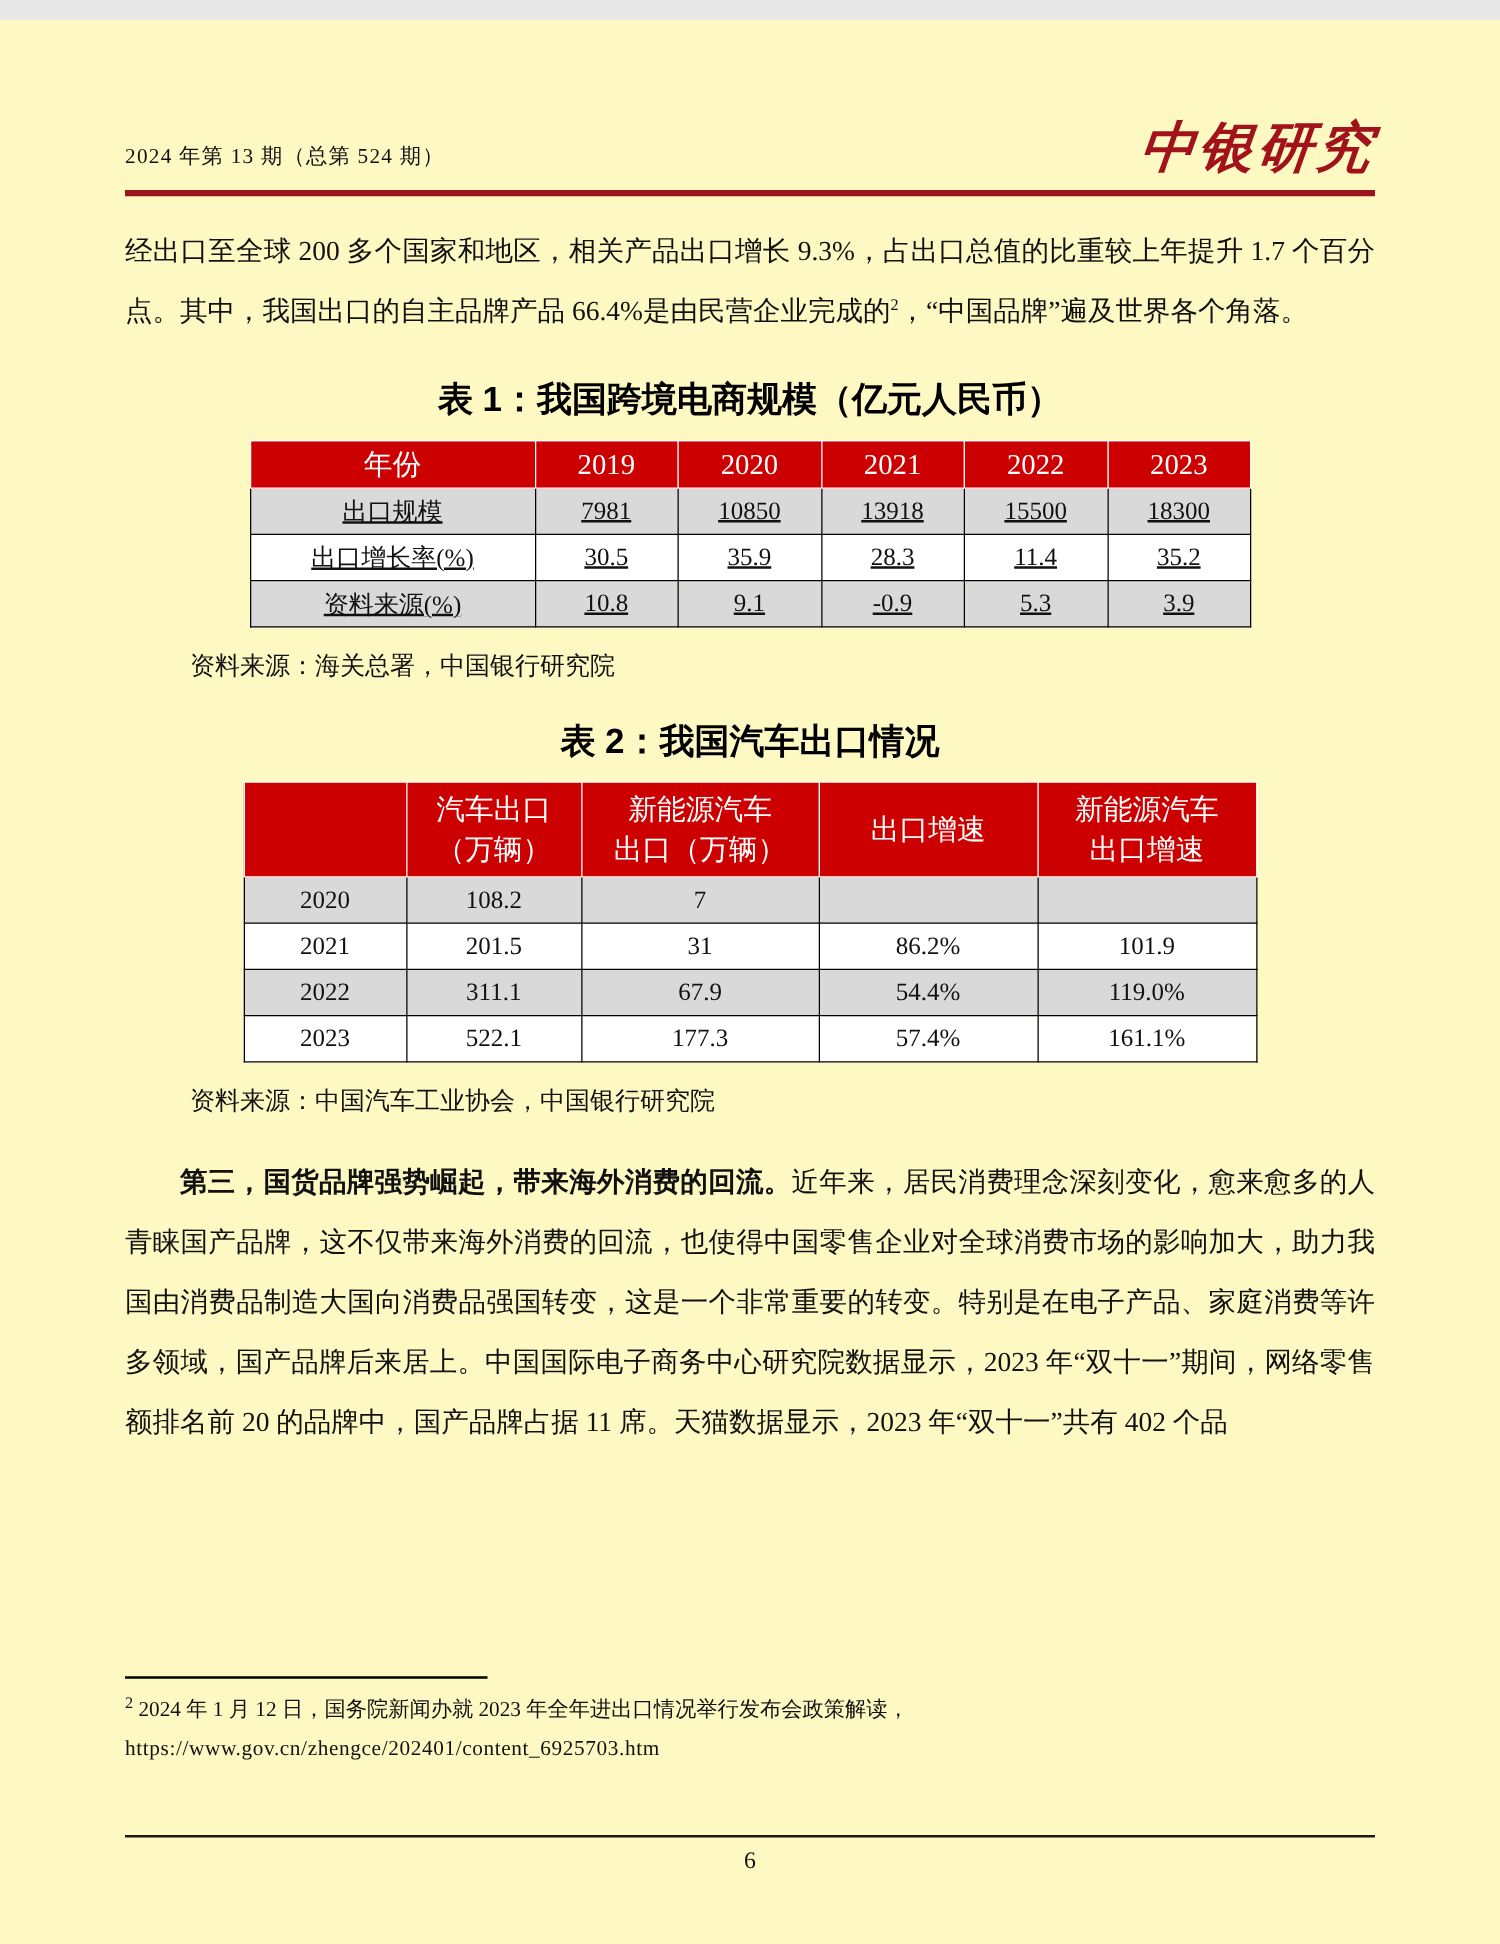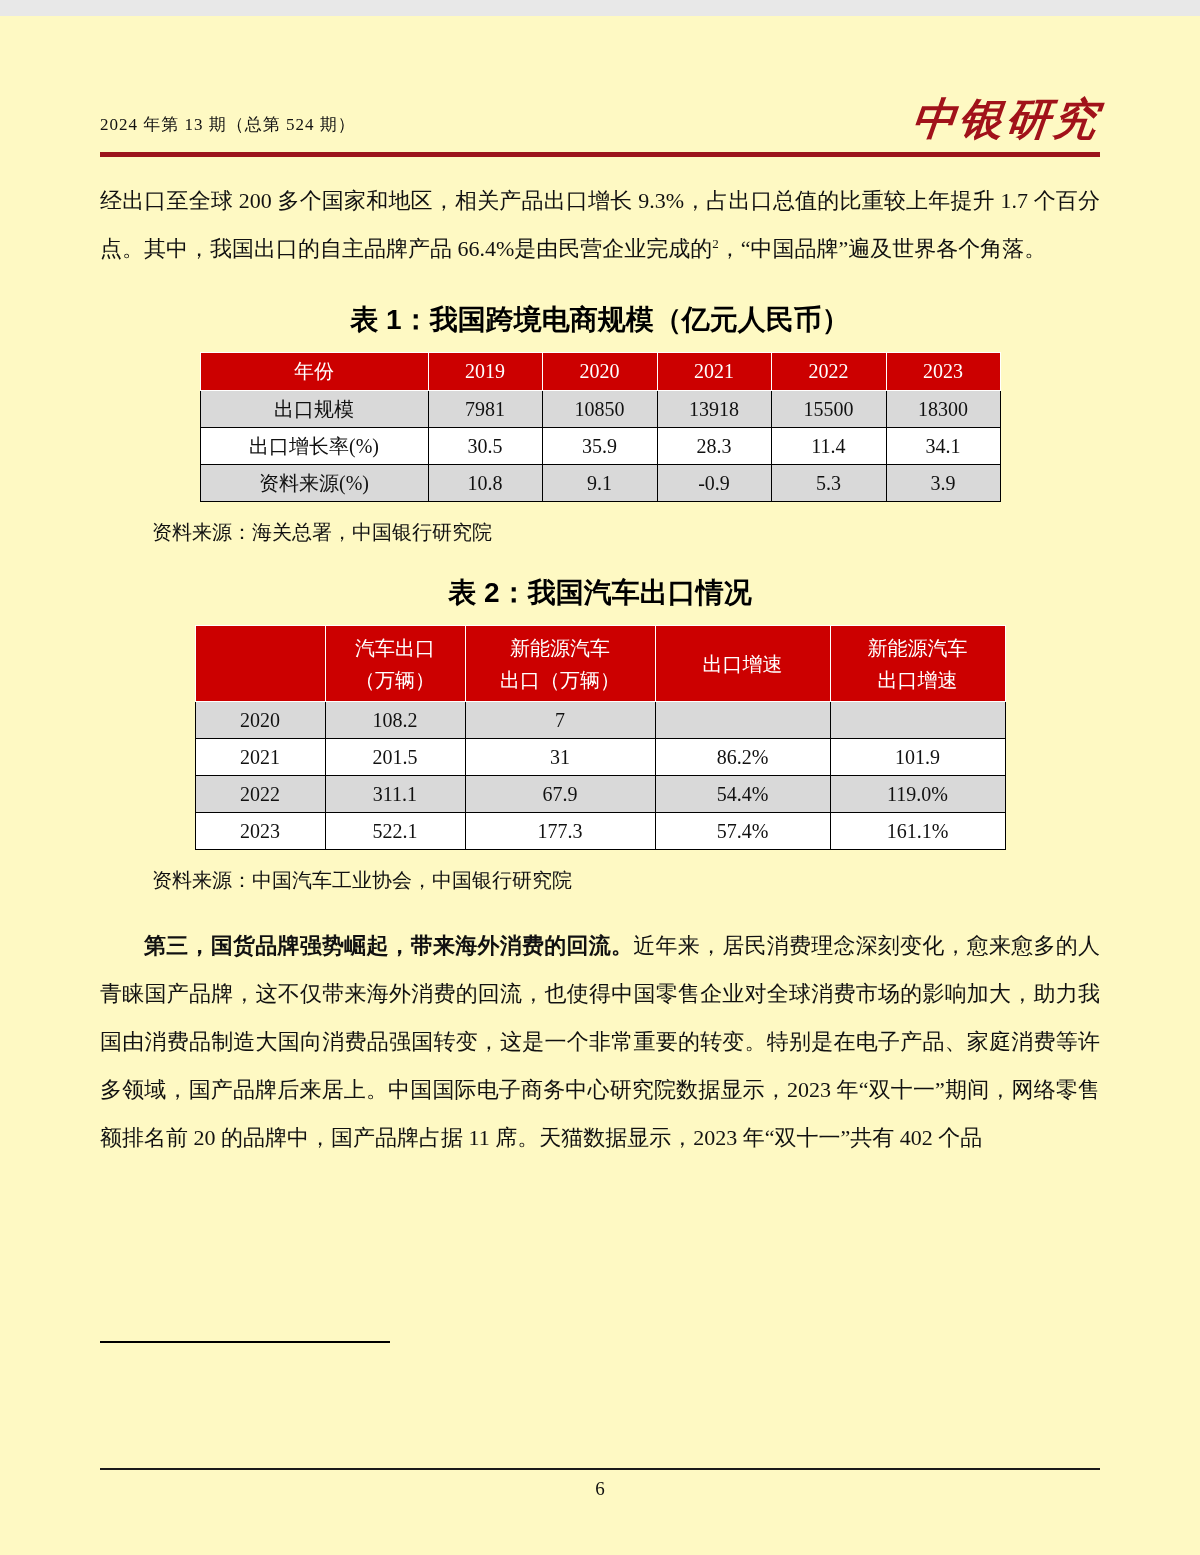--- a/index.html
+++ b/index.html
@@ -45,34 +45,34 @@
     font-family: "Liberation Sans", "DejaVu Sans", sans-serif;
     font-size: 28px; font-weight: bold;
     text-align: center; margin-top: 28px;
     color: #000;
   }
 
   
   table.data-table { border-collapse: collapse; margin: 13px auto 0; table-layout: fixed; }
   .data-table th {
     background: #cc0000; color: #ffffff;
-    font-weight: normal; font-size: 20px;
+    font-weight: normal; font-size: 23px;
     border: 1px solid #ffffff;
     text-align: center; vertical-align: middle;
   }
   .data-table td {
     border: 1px solid #000000;
     font-size: 20px; text-align: center; vertical-align: middle;
     background: #ffffff;
   }
   tr.row-shaded td { background: #d9d9d9; }
 
   .table1 { width: 800px; }
   .table1 th { height: 38px; }
-  .table1 td { height: 37px; }
+  .table1 td { height: 37px; text-decoration: underline; }
 
   .table2 { width: 810px; }
   .table2 th { height: 76px; white-space: pre-line; line-height: 32px; }
   .table2 td { height: 37px; }
 
   .source { font-size: 20px; margin-top: 17px; padding-left: 52px; }
 
   
   .footnote-block { position: absolute; left: 100px; right: 100px; top: 1325px; }
   .footnote-rule { width: 290px; height: 2px; background: #000; }
@@ -129,21 +129,21 @@
         <td>13918</td>
         <td>15500</td>
         <td>18300</td>
       </tr>
       <tr>
         <td>出口增长率(%)</td>
         <td>30.5</td>
         <td>35.9</td>
         <td>28.3</td>
         <td>11.4</td>
-        <td>34.1</td>
+        <td>35.2</td>
       </tr>
       <tr class="row-shaded">
         <td>资料来源(%)</td>
         <td>10.8</td>
         <td>9.1</td>
         <td>-0.9</td>
         <td>5.3</td>
         <td>3.9</td>
       </tr>
     </tbody>
@@ -204,18 +204,19 @@
       </tr>
     </tbody>
   </table>
 
   <p class="source">资料来源：中国汽车工业协会，中国银行研究院</p>
 
   <p class="body-text indent"><strong class="bold-lead">第三，国货品牌强势崛起，带来海外消费的回流。</strong><span>近年来，居民消费理念深刻变化，愈来愈多的人青睐国产品牌，这不仅带来海外消费的回流，也使得中国零售企业对全球消费市场的影响加大，助力我国由消费品制造大国向消费品强国转变，这是一个非常重要的转变。特别是在电子产品、家庭消费等许多领域，国产品牌后来居上。中国国际电子商务中心研究院数据显示，2023 年“双十一”期间，网络零售额排名前 20 的品牌中，国产品牌占据 11 席。天猫数据显示，2023 年“双十一”共有 402 个品</span></p>
 
   <div class="footnote-block">
     <div class="footnote-rule"></div>
+    <p class="footnote"><sup class="fn-ref">2</sup> <span>2024 年 1 月 12 日，国务院新闻办就 2023 年全年进出口情况举行发布会政策解读，</span><br><span class="footnote-url">https://www.gov.cn/zhengce/202401/content_6925703.htm</span></p>
   </div>
 
   <div class="footer-rule"></div>
   <div class="page-number">6</div>
 
 </div>
 
 </body></html>

